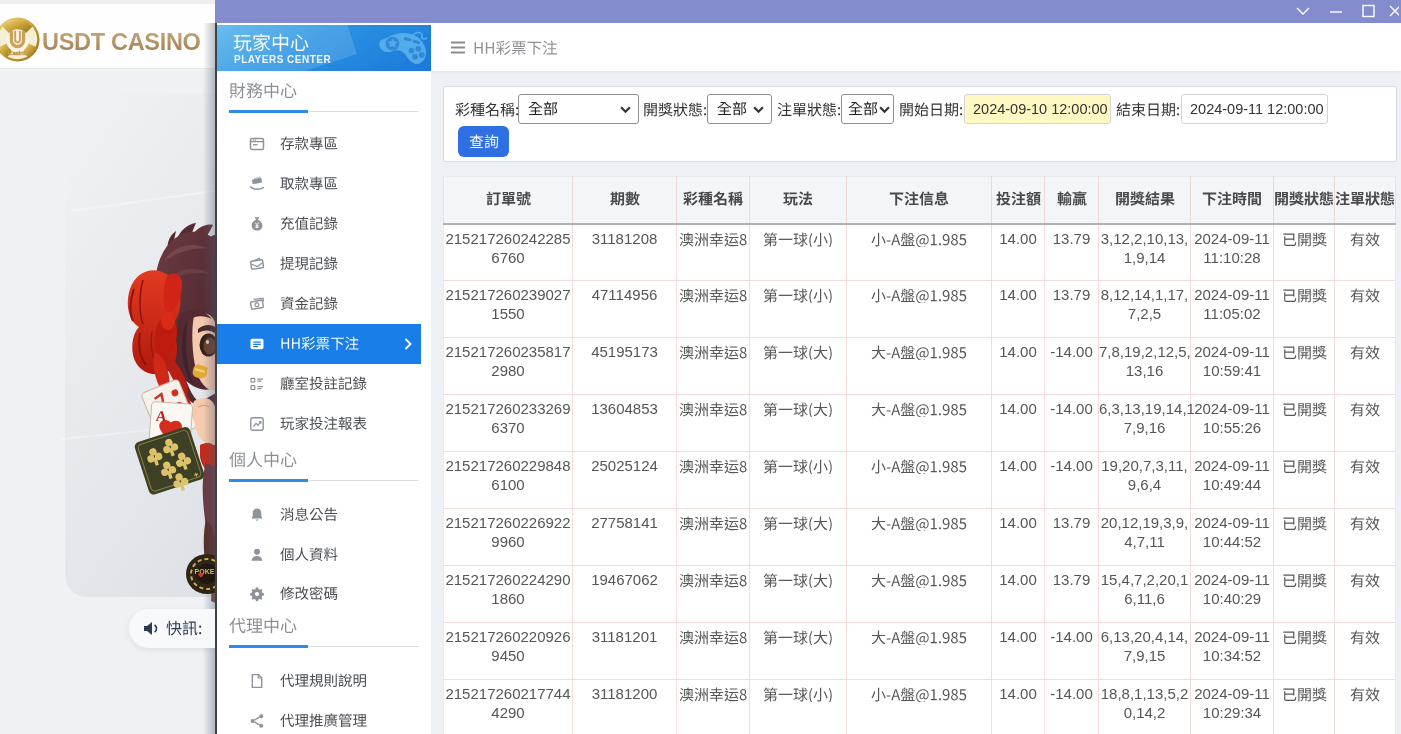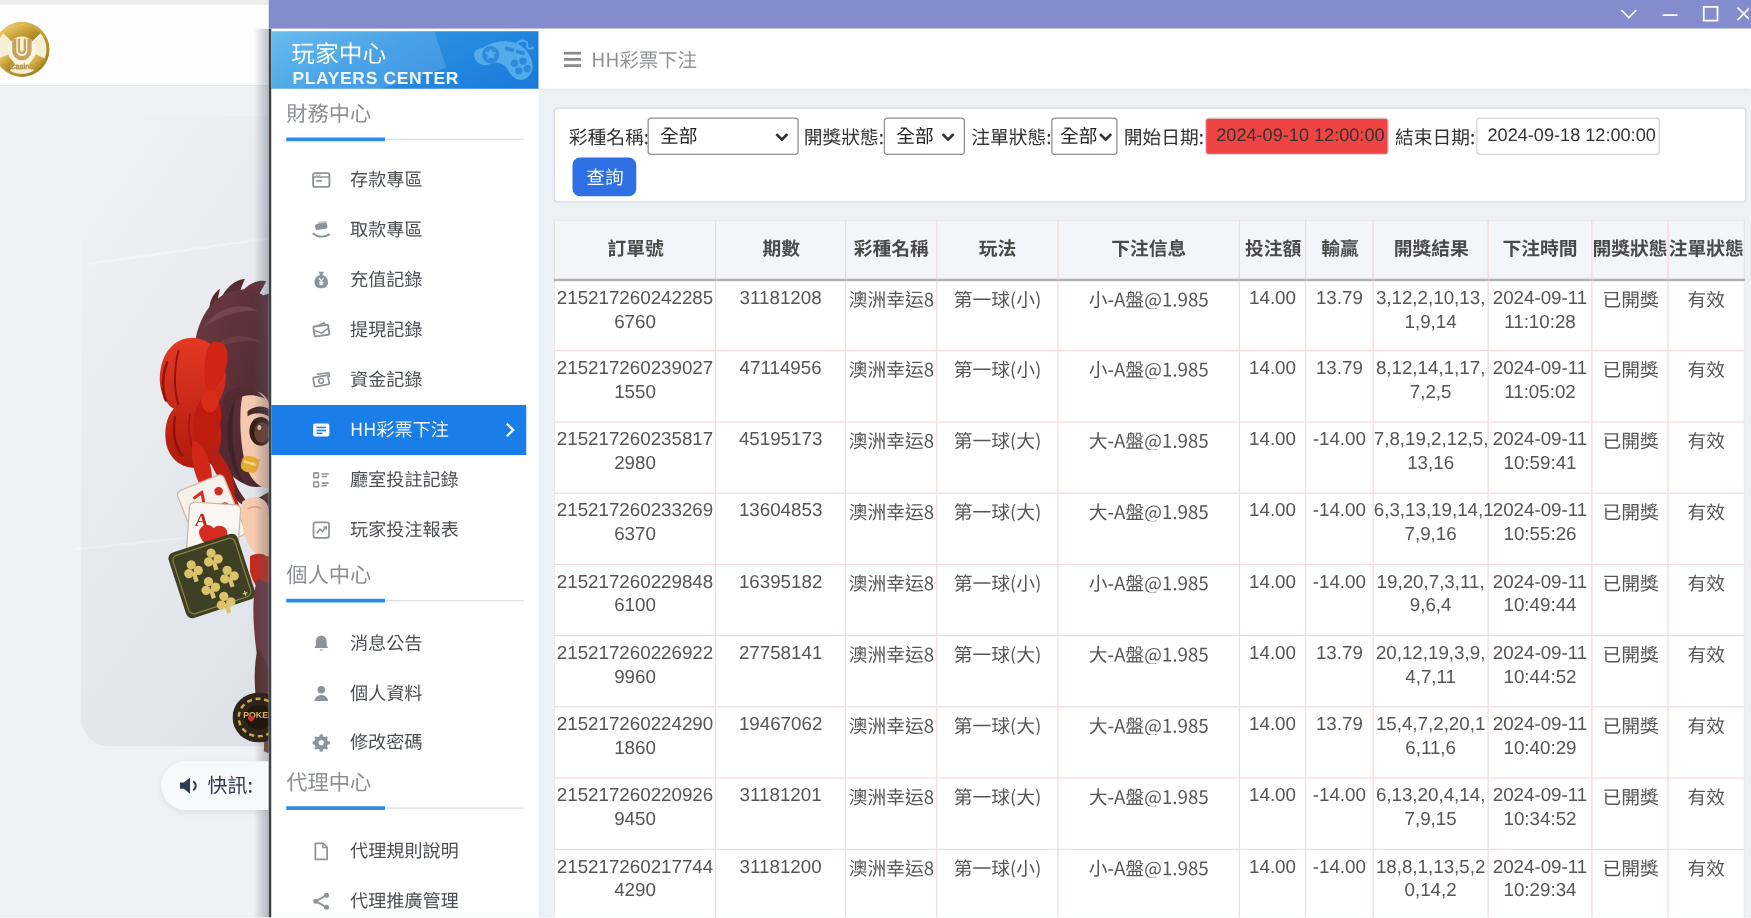--- a/index.html
+++ b/index.html
@@ -29,20 +29,21 @@
 <circle cx="24" cy="24" r="21" fill="#f7eed6"></circle>
 <path d="M24 3a21 21 0 0 1 16 7l-8 8-8-4-8 4-8-8a21 21 0 0 1 16-7z" fill="url(#gold)"></path>
 <path d="M4 32l9-4 5 9-5 6A21 21 0 0 1 4 32z" fill="url(#gold)"></path>
 <path d="M44 32l-9-4-5 9 5 6a21 21 0 0 0 9-11z" fill="url(#gold)"></path>
 <path d="M16 18l8-4 8 4-3 9h-10z" fill="#e6cc7e" opacity=".5"></path>
 <circle cx="24" cy="25" r="12" fill="#fbf6e6" opacity=".9"></circle>
 <path d="M17.5 15v10a6.5 6.5 0 0 0 13 0V15" fill="none" stroke="#c9a35c" stroke-width="3.6"></path>
 <path d="M21.5 15v9.5a2.5 2.5 0 0 0 5 0V15" fill="none" stroke="#c9a35c" stroke-width="2"></path>
 <text x="24" y="41" font-size="6.5" fill="#fff" stroke="#b99545" stroke-width=".6" text-anchor="middle" font-family="Liberation Sans">Casino</text>
 </svg>
+    <div class="ab" style="left:42px;top:29px;font-size:23.5px;font-weight:bold;letter-spacing:-0.3px;white-space:nowrap;color:#b08d5e;background:linear-gradient(180deg,#c8a87e,#9e7b4c);-webkit-background-clip:text;background-clip:text;-webkit-text-fill-color:transparent">USDT CASINO</div>
     <div class="ab" style="left:65px;top:93px;width:150px;height:504px;border-radius:22px 0 0 22px;background:linear-gradient(125deg,#f1f2f4 0%,#e8eaee 45%,#dde1e6 100%)"></div>
     <div class="ab" style="left:70px;top:200px;width:145px;height:2px;background:#fff;opacity:.35;transform:rotate(-8deg)"></div>
     <div class="ab" style="left:60px;top:430px;width:160px;height:2px;background:#fff;opacity:.3;transform:rotate(-6deg)"></div>
     <svg class="ab" style="left:118px;top:223px" width="98" height="442" viewBox="0 0 98 442">
 <defs>
 <linearGradient id="hairg" x1="0" y1="0" x2="1" y2="1">
           <stop offset="0" stop-color="#6b3a42"></stop>
           <stop offset="1" stop-color="#4a252c"></stop>
         </linearGradient>
 <linearGradient id="bowg" x1="0" y1="0" x2="0" y2="1">
@@ -186,21 +187,21 @@
 <path d="M20 11l1.7 3.4 3.8.5-2.7 2.6.6 3.8-3.4-1.8-3.4 1.8.6-3.8-2.7-2.6 3.8-.5z" fill="#53ace9"></path>
 <path d="M44 7 C48 2 55 4 54 8 C53 11 57 13 60 10" stroke="#53ace9" stroke-width="1.8" fill="none"></path>
 </svg>
 </div>
 <div class="ab" style="left:233px;top:33px"><svg class="tr" width="76.0" height="19" viewBox="0 0 4000 1000" fill="#ffffff">
       <use href="#r73a9" x="0"></use>
       <use href="#r5bb6" x="1000"></use>
       <use href="#r4e2d" x="2000"></use>
       <use href="#r5fc3" x="3000"></use>
     </svg></div>
-<div class="ab" style="left:234px;top:54px;font-size:14px;letter-spacing:0.5px;color:#eef6fd;font-weight:bold">PLAYERS CENTER</div>
+<div class="ab" style="left:234px;top:54px;font-size:10px;letter-spacing:0.5px;color:#eef6fd;font-weight:bold">PLAYERS CENTER</div>
 <div class="ab" style="left:229px;top:82px"><svg class="tr" width="68.0" height="17" viewBox="0 0 4000 1000" fill="#8b8f94">
       <use href="#r8ca1" x="0"></use>
       <use href="#r52d9" x="1000"></use>
       <use href="#r4e2d" x="2000"></use>
       <use href="#r5fc3" x="3000"></use>
     </svg></div>
 <div class="ab" style="left:229px;top:111px;width:190px;height:1px;background:#dcdfe2"></div>
 <div class="ab" style="left:229px;top:110px;width:79px;height:3px;background:#2e8ce8"></div>
 <div class="ab" style="left:249px;top:136px"><svg width="16" height="16" viewBox="0 0 16 16">
       <rect x="1.5" y="2.5" width="13" height="11" rx="1.6" fill="none" stroke="#8d9399" stroke-width="1.5"></rect>
@@ -436,29 +437,29 @@
 <svg class="ab" style="left:879px;top:106px" width="11" height="7" viewBox="0 0 10 6" fill="none" stroke="#333" stroke-width="2">
     <path d="M1 1l4 4 4-4"></path>
   </svg>
 <div class="ab" style="left:899px;top:102px"><svg class="tr" width="64.2" height="15" viewBox="0 0 4278 1000" fill="#333">
       <use href="#r958b" x="0"></use>
       <use href="#r59cb" x="1000"></use>
       <use href="#r65e5" x="2000"></use>
       <use href="#r671f" x="3000"></use>
       <use href="#r3a" x="4000"></use>
     </svg></div>
-<div class="ab" style="left:964px;top:94px;width:147px;height:30px;background:#ef4444;border:1px solid #d4d4d4;border-radius:3px;font-size:14.5px;color:#333;line-height:28px;padding-left:8px;white-space:nowrap">2024-09-10 12:00:00</div>
+<div class="ab" style="left:964px;top:94px;width:147px;height:30px;background:#fef9c3;border:1px solid #d4d4d4;border-radius:3px;font-size:14.5px;color:#333;line-height:28px;padding-left:8px;white-space:nowrap">2024-09-10 12:00:00</div>
 <div class="ab" style="left:1116px;top:102px"><svg class="tr" width="64.2" height="15" viewBox="0 0 4278 1000" fill="#333">
       <use href="#r7d50" x="0"></use>
       <use href="#r675f" x="1000"></use>
       <use href="#r65e5" x="2000"></use>
       <use href="#r671f" x="3000"></use>
       <use href="#r3a" x="4000"></use>
     </svg></div>
-<div class="ab" style="left:1181px;top:94px;width:147px;height:30px;background:#fff;border:1px solid #d4d4d4;border-radius:3px;font-size:14.5px;color:#333;line-height:28px;padding-left:8px;white-space:nowrap">2024-09-18 12:00:00</div>
+<div class="ab" style="left:1181px;top:94px;width:147px;height:30px;background:#fff;border:1px solid #d4d4d4;border-radius:3px;font-size:14.5px;color:#333;line-height:28px;padding-left:8px;white-space:nowrap">2024-09-11 12:00:00</div>
 <div class="ab" style="left:458px;top:126px;width:51px;height:31px;background:#2e6fe3;border-radius:6px"></div>
 <div class="ab" style="left:469px;top:134px"><svg class="tr" width="30.0" height="15" viewBox="0 0 2000 1000" fill="#ffffff">
       <use href="#r67e5" x="0"></use>
       <use href="#r8a62" x="1000"></use>
     </svg></div>
 <table class="dt ab" style="left:443px;top:176px;width:952px">
     <colgroup>
       <col style="width:129px">
       <col style="width:104px">
       <col style="width:73px">
@@ -703,21 +704,21 @@
             <use href="#r958b" x="1000"></use>
             <use href="#r734e" x="2000"></use>
           </svg></td>
         <td><svg class="tr" width="30.0" height="15" viewBox="0 0 2000 1000" fill="#565656">
             <use href="#r6709" x="0"></use>
             <use href="#r6548" x="1000"></use>
           </svg></td>
       </tr>
       <tr>
         <td>215217260229848<br>6100</td>
-        <td>16395182</td>
+        <td>25025124</td>
         <td><svg class="tr" width="68.3" height="15" viewBox="0 0 4555 1000" fill="#565656">
             <use href="#r6fb3" x="0"></use>
             <use href="#r6d32" x="1000"></use>
             <use href="#r5e78" x="2000"></use>
             <use href="#r8fd0" x="3000"></use>
             <use href="#r38" x="4000"></use>
           </svg></td>
         <td><svg class="tr" width="70.1" height="15" viewBox="0 0 4676 1000" fill="#565656">
             <use href="#r7b2c" x="0"></use>
             <use href="#r4e00" x="1000"></use>

